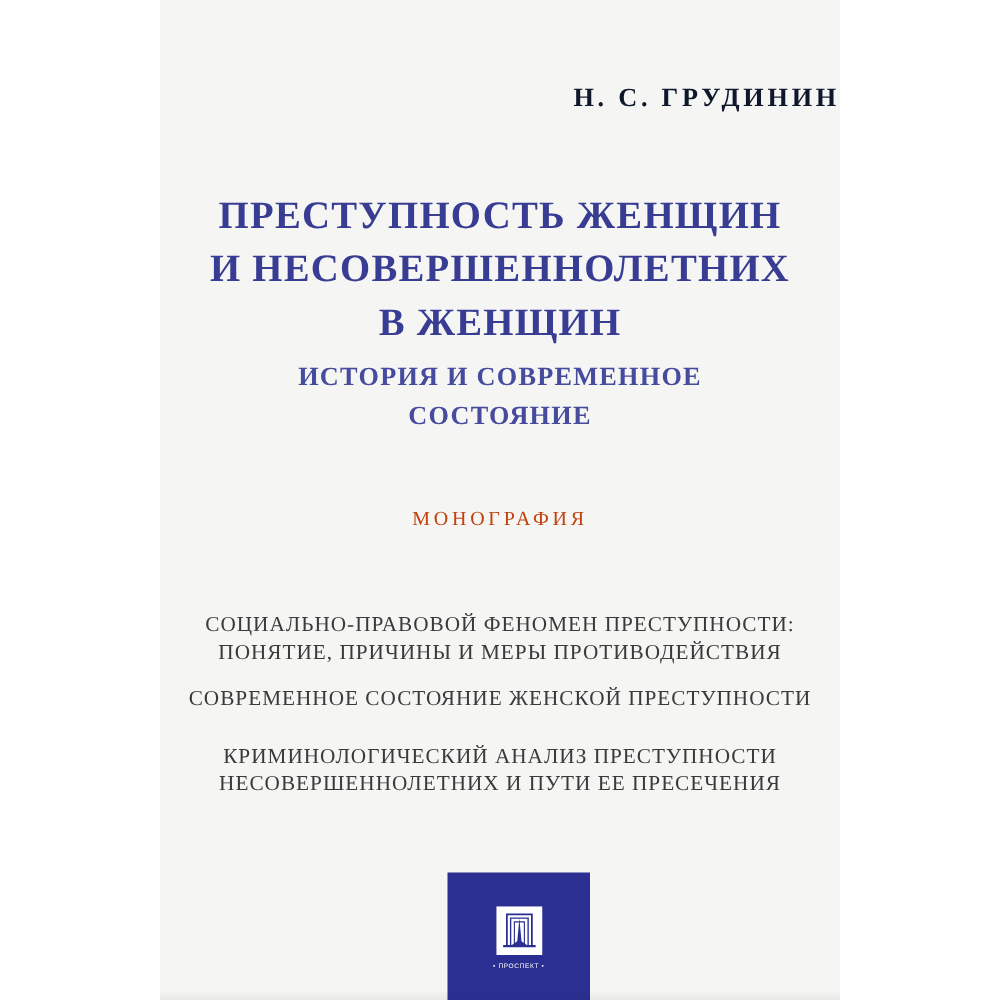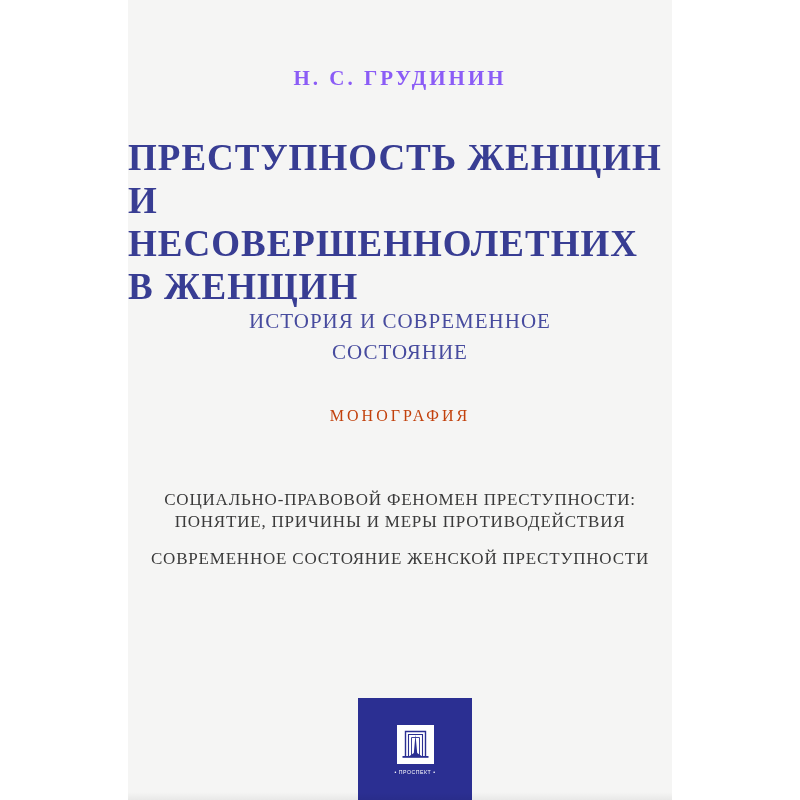--- a/index.html
+++ b/index.html
@@ -10,33 +10,32 @@
   }
   .cover {
     position:absolute; left:128px; top:0; width:544px; height:800px;
     background:#f5f5f4;
   }
   .cover::after{ 
     content:""; position:absolute; left:0; bottom:0; width:100%; height:8px;
     background:linear-gradient(to bottom, rgba(0,0,0,0), rgba(0,0,0,0.05));
   }
   .author {
-    position:absolute; top:66px; left:0; width:100%; text-align:center;
-    font-size:21px; font-weight:bold; letter-spacing:3px; color:#8b5cf6;
+    position:absolute; top:66px; left:0; width:100%; text-align:right;
+    font-size:21px; font-weight:bold; letter-spacing:3px; color:#0f172a;
   }
   .title {
-    position:absolute; top:136px; left:0; width:100%; 
-    font-size:37px; font-weight:bold; line-height:43px; letter-spacing:1px;
+    position:absolute; top:150px; left:0; width:100%; text-align:center;
+    font-size:31px; font-weight:bold; line-height:43px; letter-spacing:1px;
     color:#383d93;
   }
   .subtitle {
     position:absolute; top:286px; left:0; width:100%; text-align:center;
-    font-size:21px; font-weight:normal; line-height:31px; letter-spacing:1px;
+    font-size:21px; font-weight:bold; line-height:31px; letter-spacing:1px;
     color:#474b9e;
-    margin-top:20px;
   }
   .monograph {
     position:absolute; top:407px; left:0; width:100%; text-align:center;
     font-size:16px; letter-spacing:3px; color:#c2410c;
   }
   .topic {
     position:absolute; left:0; width:100%; text-align:center;
     font-size:17px; line-height:22px; letter-spacing:0.8px; color:#3a3a3a;
   }
   .topic1 { top:489px; }
@@ -78,20 +77,24 @@
 
   <div class="topic topic1">
     <div>СОЦИАЛЬНО-ПРАВОВОЙ ФЕНОМЕН ПРЕСТУПНОСТИ:</div>
     <div>ПОНЯТИЕ, ПРИЧИНЫ И МЕРЫ ПРОТИВОДЕЙСТВИЯ</div>
   </div>
 
   <div class="topic topic2">
     <div>СОВРЕМЕННОЕ СОСТОЯНИЕ ЖЕНСКОЙ ПРЕСТУПНОСТИ</div>
   </div>
 
+  <div class="topic topic3">
+    <div>КРИМИНОЛОГИЧЕСКИЙ АНАЛИЗ ПРЕСТУПНОСТИ</div>
+    <div>НЕСОВЕРШЕННОЛЕТНИХ И ПУТИ ЕЕ ПРЕСЕЧЕНИЯ</div>
+  </div>
 
   <div class="logo">
     <div class="emblem">
       <svg width="37" height="39" viewBox="0 0 37 39" xmlns="http://www.w3.org/2000/svg">
         <rect x="0" y="0" width="37" height="39" fill="#ffffff"></rect>
         <path d="M8.5 31 V6.5 H28.5 V31" fill="none" stroke="#2b2f92" stroke-width="1.4"></path>
         <path d="M11.5 31 V9.5 H25.5 V31" fill="none" stroke="#2b2f92" stroke-width="1.1"></path>
         <path d="M14.5 31 V12.5 H22.5 V31" fill="none" stroke="#2b2f92" stroke-width="0.9"></path>
         <path d="M18.5 9.5 L20.2 28 L24.5 31 H12.5 L16.8 28 Z" fill="#2b2f92"></path>
         <rect x="5.5" y="31" width="26" height="1.8" fill="#2b2f92"></rect>

